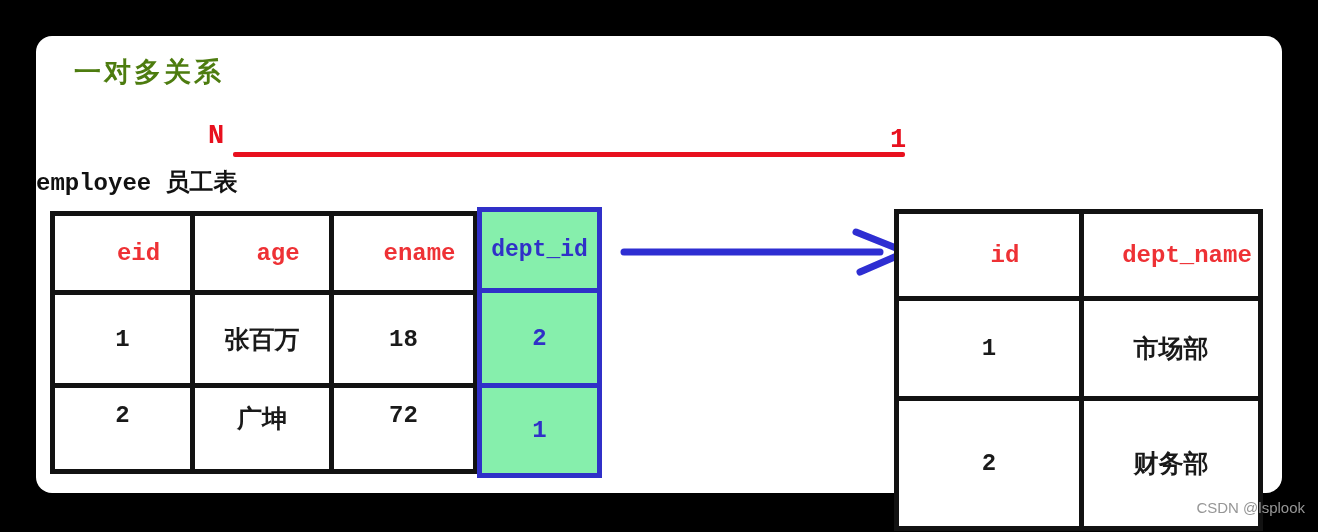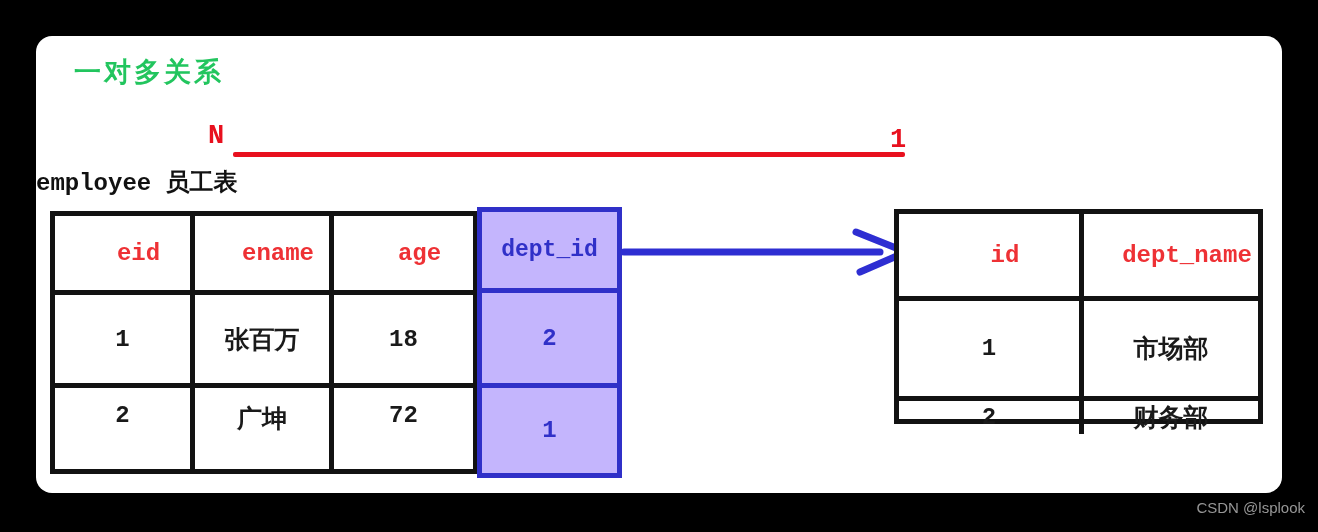--- a/index.html
+++ b/index.html
@@ -11,21 +11,21 @@
     overflow:hidden;
   }
   .stage{position:absolute;inset:0;}
   .panel{
     position:absolute;left:36px;top:36px;width:1246px;height:457px;
     background:#ffffff;border-radius:16px;
   }
   .abs{position:absolute;}
   .title-main{
     left:74px;top:54px;
-    color:#22c55e;font-size:27px;font-weight:700;letter-spacing:3px;
+    color:#4d7c0f;font-size:27px;font-weight:700;letter-spacing:3px;
   }
   .title-sub{
     left:284px;top:47px;
     color:#e8101e;font-size:28px;font-weight:700;letter-spacing:1px;
   }
   .card-label{
     color:#e8101e;font-size:27px;font-weight:700;
     font-family:"Liberation Mono","DejaVu Sans Mono",monospace;
   }
   .card-n{left:208px;top:121px;}
@@ -45,21 +45,21 @@
     display:grid;background:#ffffff;
     border:5px solid #121212;
     box-sizing:border-box;
   }
   .emp-table{
     left:50px;top:211px;width:428px;height:263px;
     grid-template-columns:135px 139px 1fr;
     grid-template-rows:74px 93px 1fr;
   }
   .dept-table{
-    left:894px;top:209px;width:369px;height:215px;
+    left:894px;top:209px;width:369px;height:322px;
     grid-template-columns:180px 1fr;
     grid-template-rows:82px 100px 1fr;
   }
   .cell{
     display:flex;align-items:center;justify-content:center;
     box-sizing:border-box;
     font-size:24px;color:#1a1a1a;
   }
   .cell.bl{border-left:5px solid #121212;}
   .cell.bt{border-top:5px solid #121212;}
@@ -72,22 +72,22 @@
     font-family:"Liberation Mono","DejaVu Sans Mono",monospace;
     font-weight:700;
   }
   .cell.cjk{
     font-family:"Liberation Serif","DejaVu Serif",serif;
     font-weight:600;font-size:25px;
   }
   .cell.up{align-items:flex-start;padding-top:14px;}
 
   .fk-col{
-    left:477px;top:207px;width:145px;height:271px;
-    display:grid;background:#c4b5fd;
+    left:477px;top:207px;width:125px;height:271px;
+    display:grid;background:#86efac;
     border:5px solid #3030c8;box-sizing:border-box;
     grid-template-rows:76px 95px 1fr;
   }
   .fk-col .cell{color:#3030c8;}
   .fk-col .cell.bt{border-top:5px solid #3030c8;}
   .fk-col .fk-hdr{
     font-family:"Liberation Mono","DejaVu Sans Mono",monospace;
     font-weight:700;font-size:23px;
   }
   .fk-col .fk-val{
@@ -112,22 +112,22 @@
   <div class="abs title-main">一对多关系</div>
 
   <div class="abs card-label card-n">N</div>
   <div class="abs rel-line"></div>
   <div class="abs card-label card-one">1</div>
 
   <div class="abs tbl-caption cap-emp">employee 员工表</div>
 
   <div class="abs grid-table emp-table">
     <div class="cell hdr">eid</div>
+    <div class="cell hdr bl">age</div>
     <div class="cell hdr bl">ename</div>
-    <div class="cell hdr bl">age</div>
 
     <div class="cell num bt">1</div>
     <div class="cell cjk bl bt">张百万</div>
     <div class="cell num bl bt">18</div>
 
     <div class="cell num bt up">2</div>
     <div class="cell cjk bl bt up">广坤</div>
     <div class="cell num bl bt up">72</div>
   </div>
 

